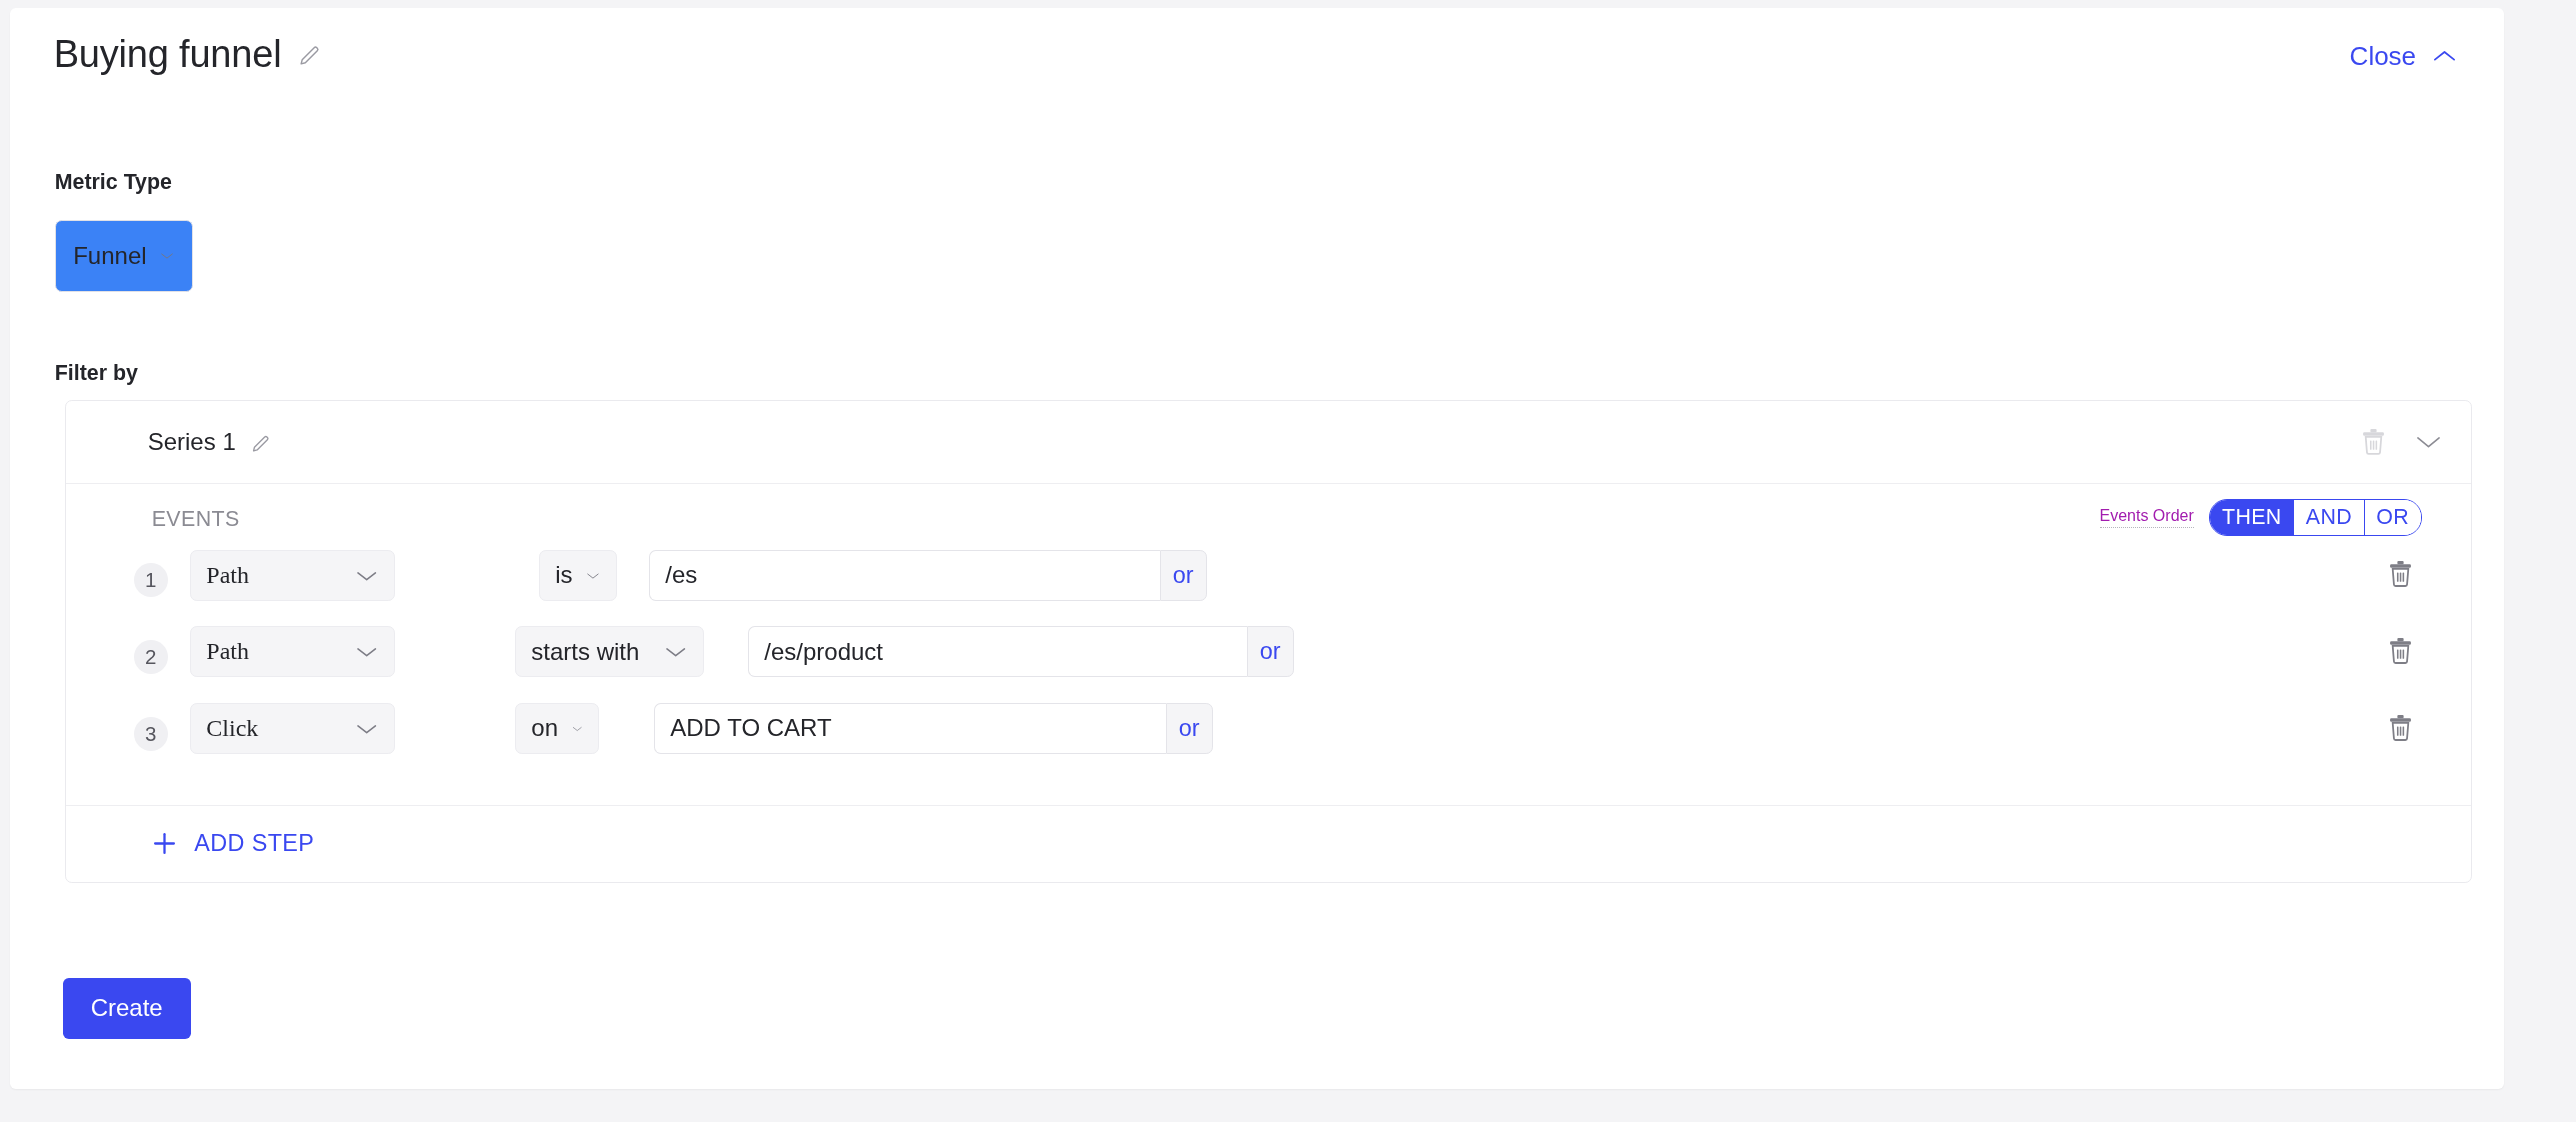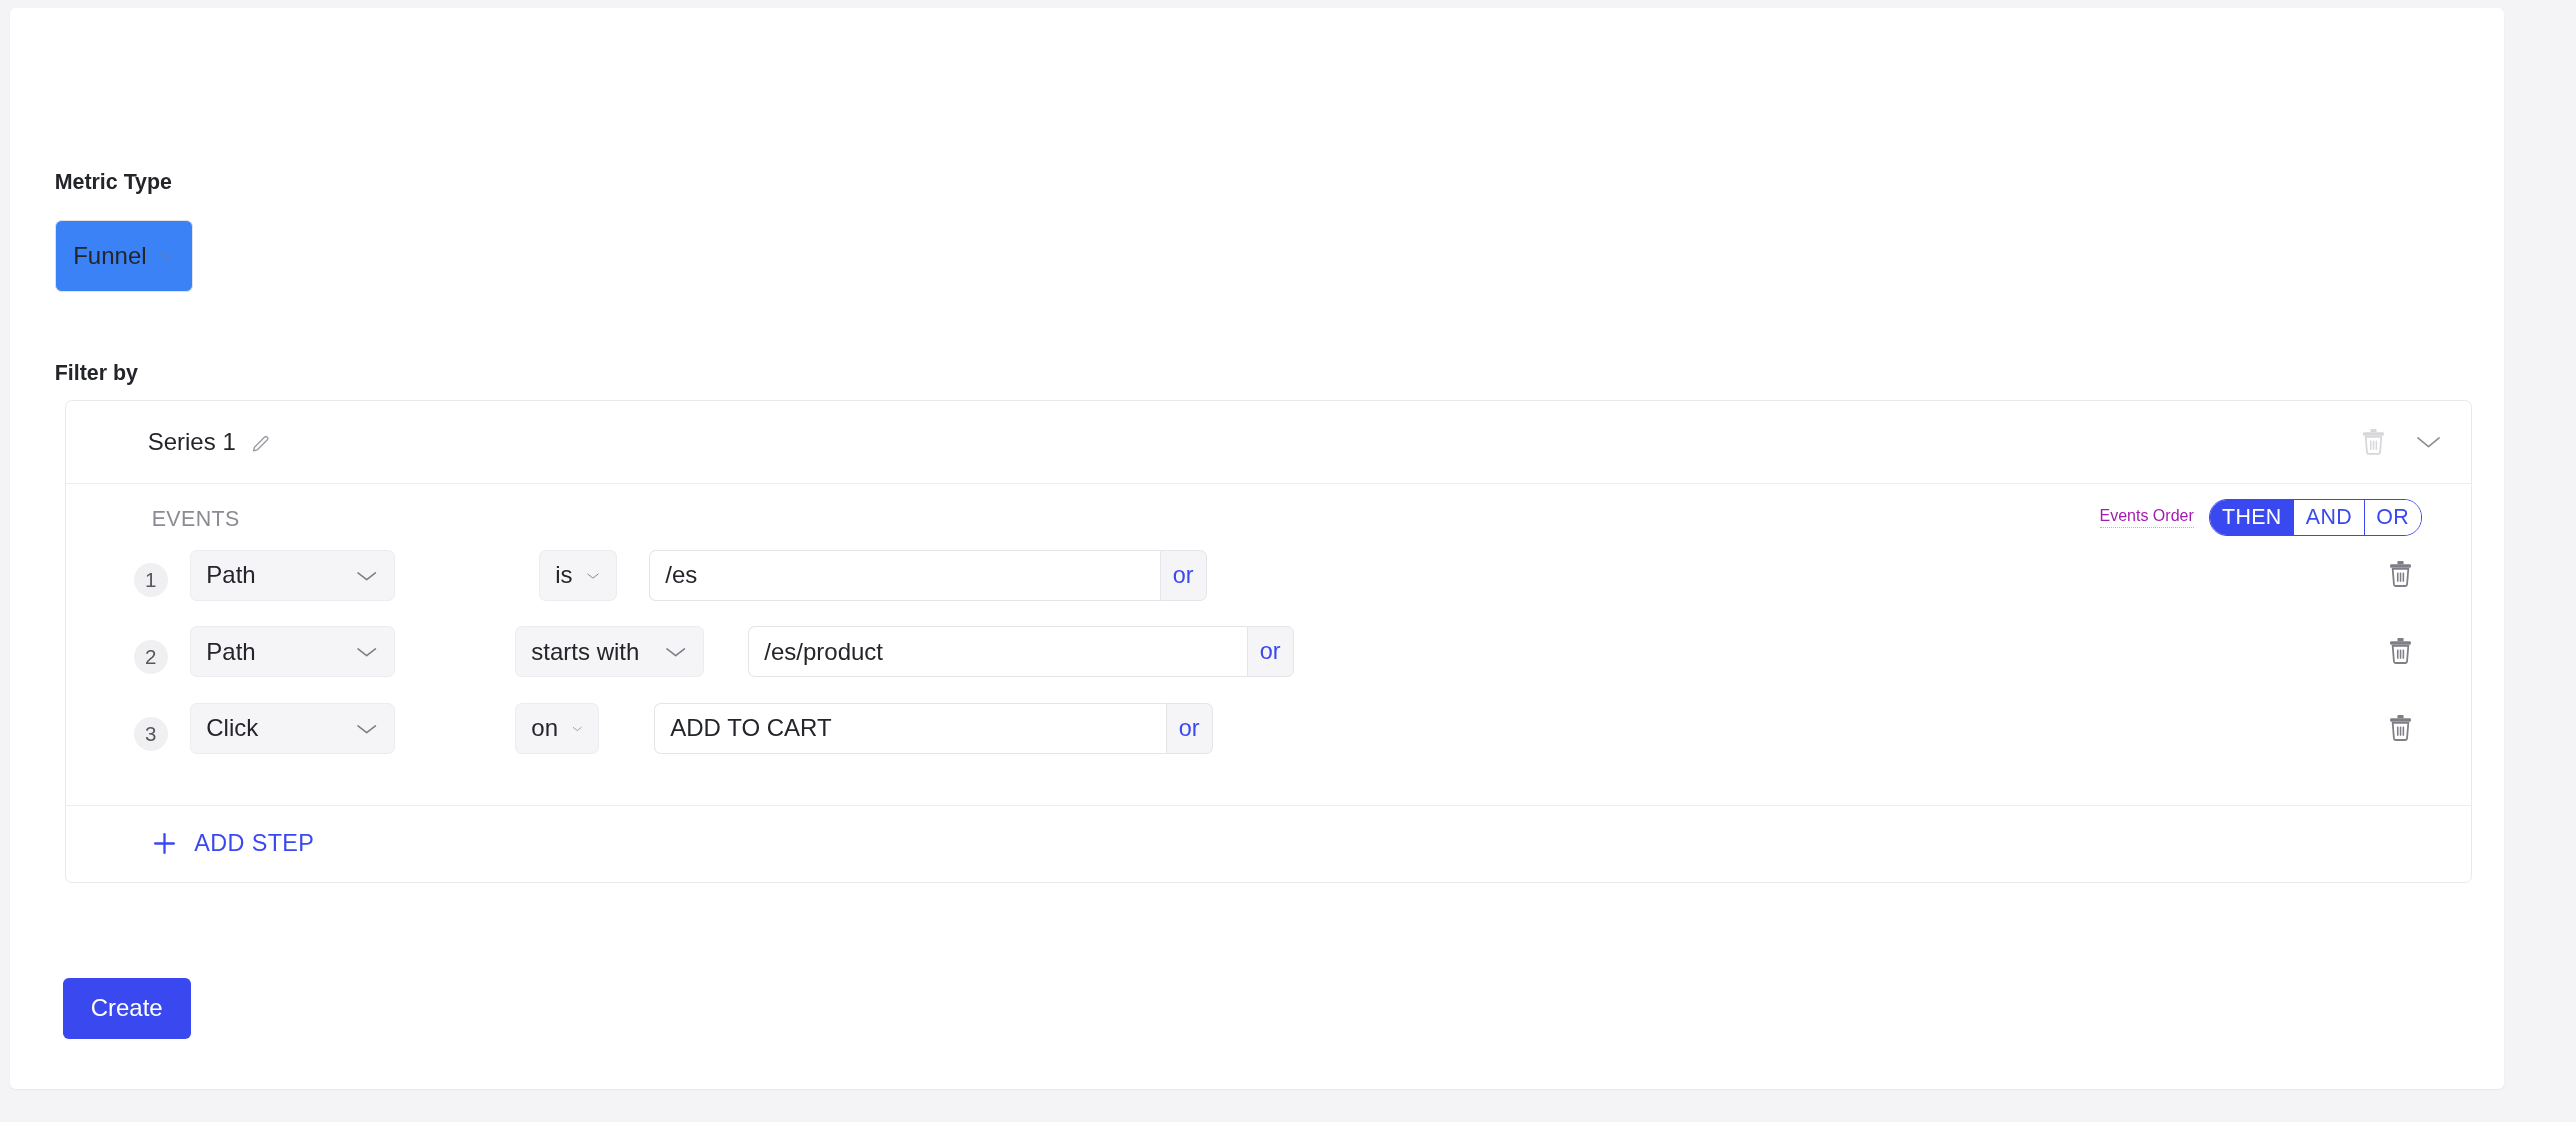--- a/index.html
+++ b/index.html
@@ -268,20 +268,21 @@
     width: 23.4px; height: 13.6px;
     color: #7d7d86;
   }
   .pill .chev svg { display:block; width:100%; height:100%; }
 
   .pill.event-select {
     left: 124px;
     width: 205px;
     padding: 0 15.6px;
     justify-content: space-between;
+    font-family: Liberation Serif, serif;
   }
   .pill.op-select {
     padding: 0 15.6px;
     gap: 13.6px;
     justify-content: space-between;
   }
 
   .value-group {
     position: absolute;
     top: 0;
@@ -367,20 +368,39 @@
     border-radius: 5.8px;
     cursor: pointer;
   }
 </style>
 </head>
 <body>
 
 <div class="page">
   <div class="card">
 
+    <div class="card-header">
+      <div class="title-wrap">
+        <div class="page-title">Buying funnel</div>
+        <span class="pencil-icon">
+          <svg viewBox="0 0 24 24" fill="none" stroke="currentColor" stroke-width="1.4" stroke-linecap="round" stroke-linejoin="round">
+            <path d="M4 20l1-4L16.5 4.5a1.8 1.8 0 0 1 2.5 0l0.5 0.5a1.8 1.8 0 0 1 0 2.5L8 19l-4 1z"></path>
+          </svg>
+        </span>
+      </div>
+
+      <div class="close-wrap">
+        <span class="close-label">Close</span>
+        <span class="chevron-up">
+          <svg viewBox="0 0 26 16" fill="none" stroke="currentColor" stroke-width="1.8" stroke-linecap="round" stroke-linejoin="round">
+            <polyline points="3,12 13,4 23,12"></polyline>
+          </svg>
+        </span>
+      </div>
+    </div>
 
     <div class="section-label" id="metric-type-label">Metric Type</div>
     <div class="metric-select">
       <span class="sel-text">Funnel</span>
       <span class="chev">
         <svg viewBox="0 0 24 14" fill="none" stroke="currentColor" stroke-width="1.6" stroke-linecap="round" stroke-linejoin="round">
           <polyline points="3,4 12,11 21,4"></polyline>
         </svg>
       </span>
     </div>

